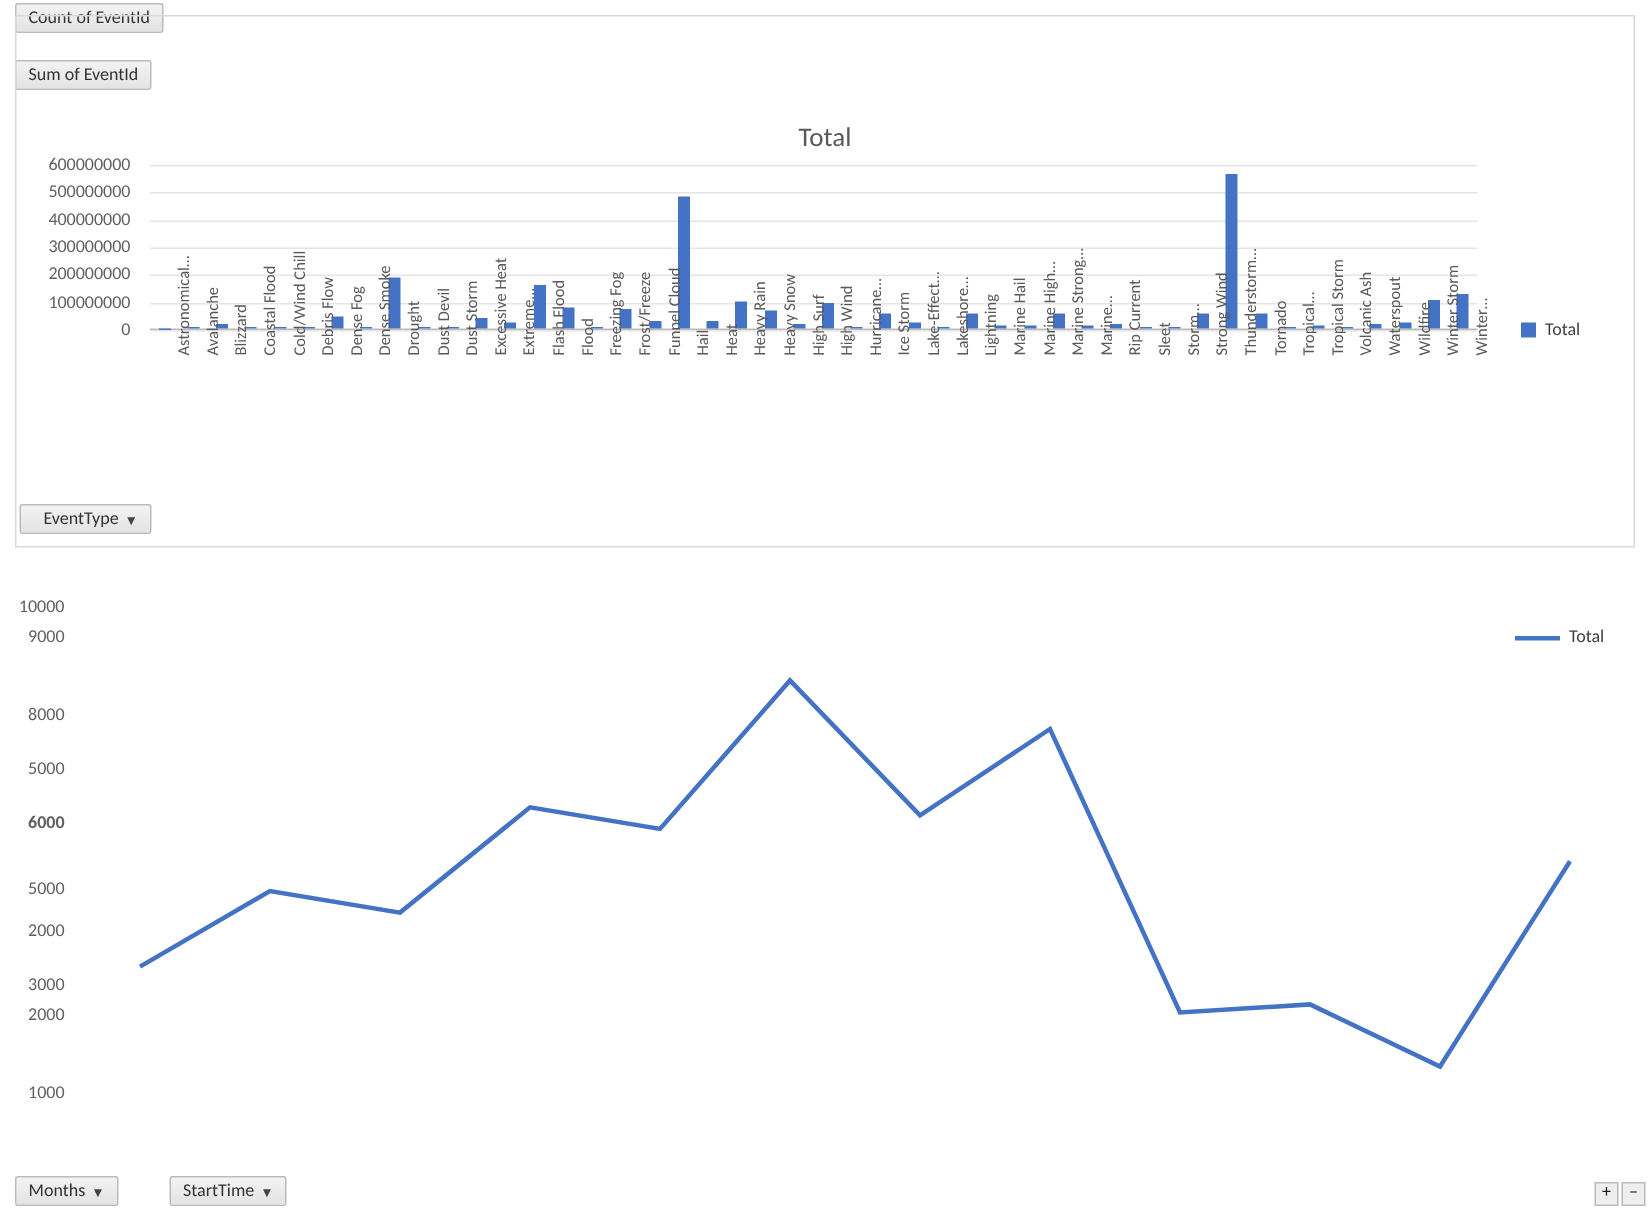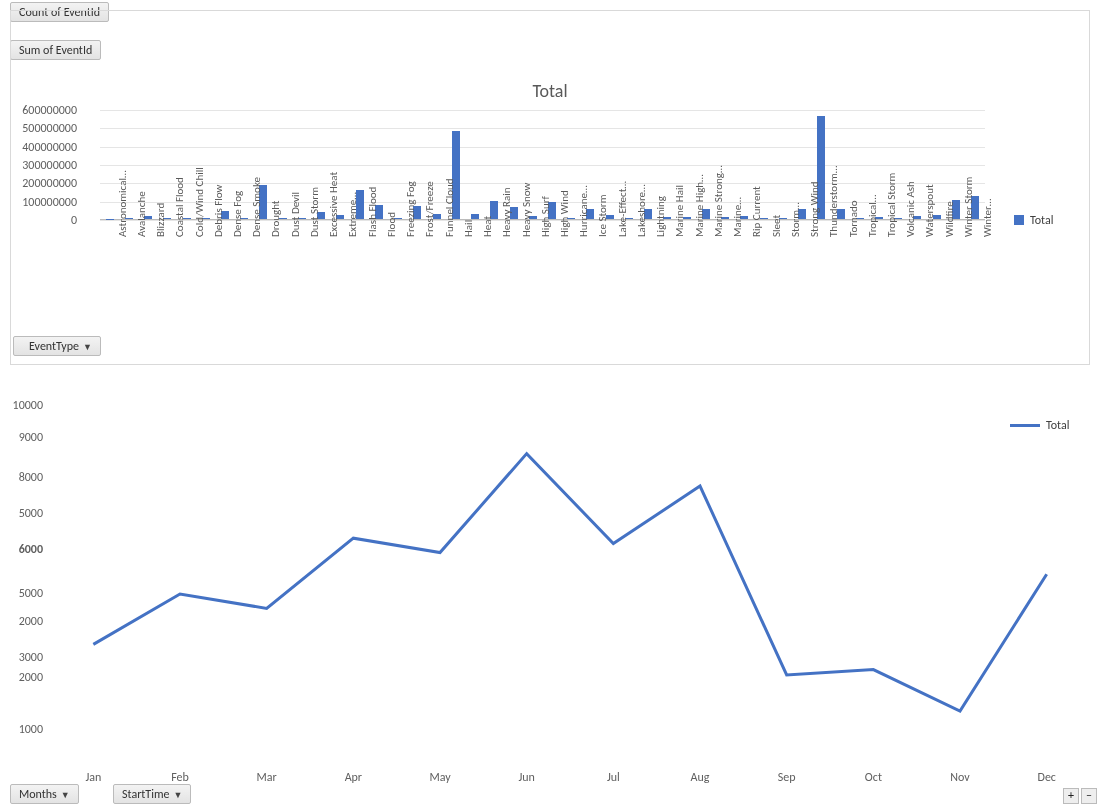--- a/index.html
+++ b/index.html
@@ -22,21 +22,21 @@
   
   .filter-pill {
     position: absolute;
     background: linear-gradient(#f3f3f3, #e3e3e3);
     border: 1px solid #bbb;
     border-radius: 2px;
     font-size: 12px;
     padding: 2px 8px;
     color: #333;
     display: flex;
-    align-items: center;
+    align-items: flex-end;
     gap: 4px;
     cursor: default;
     height: 20px;
     white-space: nowrap;
   }
   .filter-pill .arrow {
     font-size: 9px;
     color: #444;
   }
 
@@ -98,21 +98,21 @@
   }
 
   .top-ylabels {
     position: absolute;
     left: 10px; top: 110px;
     width: 85px; height: 110px;
     font-size: 12px;
     color: #606060;
   }
   .top-ylabels div {
-    position: absolute; right: 18px;
+    position: absolute; right: 8px;
     text-align: center;
     transform: translateY(-50%);
   }
 
   .legend {
     position: absolute;
     display: flex; align-items: center; gap: 6px;
     font-size: 12px; color: #404040;
   }
   .legend .swatch-box {
@@ -306,49 +306,35 @@
 
   <div class="bottom-ylabels" id="bottom-ylabels">
       <div style="top: 324px;">1000</div>
       <div style="top: 272px;">2000</div>
       <div style="top: 252px;">3000</div>
       <div style="top: 216px;">2000</div>
       <div style="top: 188px;">5000</div>
       <div style="top: 144px; font-weight: bold;">6000</div>
       <div style="top: 108px;">5000</div>
       <div style="top: 72px;">8000</div>
-      <div style="top: 32px;">9000</div>
+      <div style="top: 20px;">9000</div>
       <div style="top: 0px;">10000</div>
     </div>
 
   <div class="bottom-plot">
     <svg id="line-svg" viewBox="0 0 1040 360" preserveAspectRatio="none">
         <path d="M43.333333333333336,239.39999999999998 L130,189 L216.66666666666669,203.4 L303.33333333333337,133.2 L390,147.60000000000002 L476.6666666666667,48.60000000000002 L563.3333333333334,138.6 L650,81 L736.6666666666667,270 L823.3333333333334,264.6 L910,306 L996.6666666666667,169.2 " fill="none" stroke="#4472C4" stroke-width="3"></path>
       </svg>
   </div>
 
   <div class="legend" style="left:1010px; top:418px;">
     <span class="swatch-line"></span>
     <span>Total</span>
   </div>
 
-  <div class="bottom-xlabels" id="bottom-xlabels">
-      <div>Jan</div>
-      <div>Feb</div>
-      <div>Mar</div>
-      <div>Apr</div>
-      <div>May</div>
-      <div>Jun</div>
-      <div>Jul</div>
-      <div>Aug</div>
-      <div>Sep</div>
-      <div>Oct</div>
-      <div>Nov</div>
-      <div>Dec</div>
-    </div>
 
   <div class="filter-pill" style="left:10px; top:784px;">
     <span>Months</span>
     <span class="arrow">▼</span>
   </div>
   <div class="filter-pill" style="left:113px; top:784px;">
     <span>StartTime</span>
     <span class="arrow">▼</span>
   </div>
 

